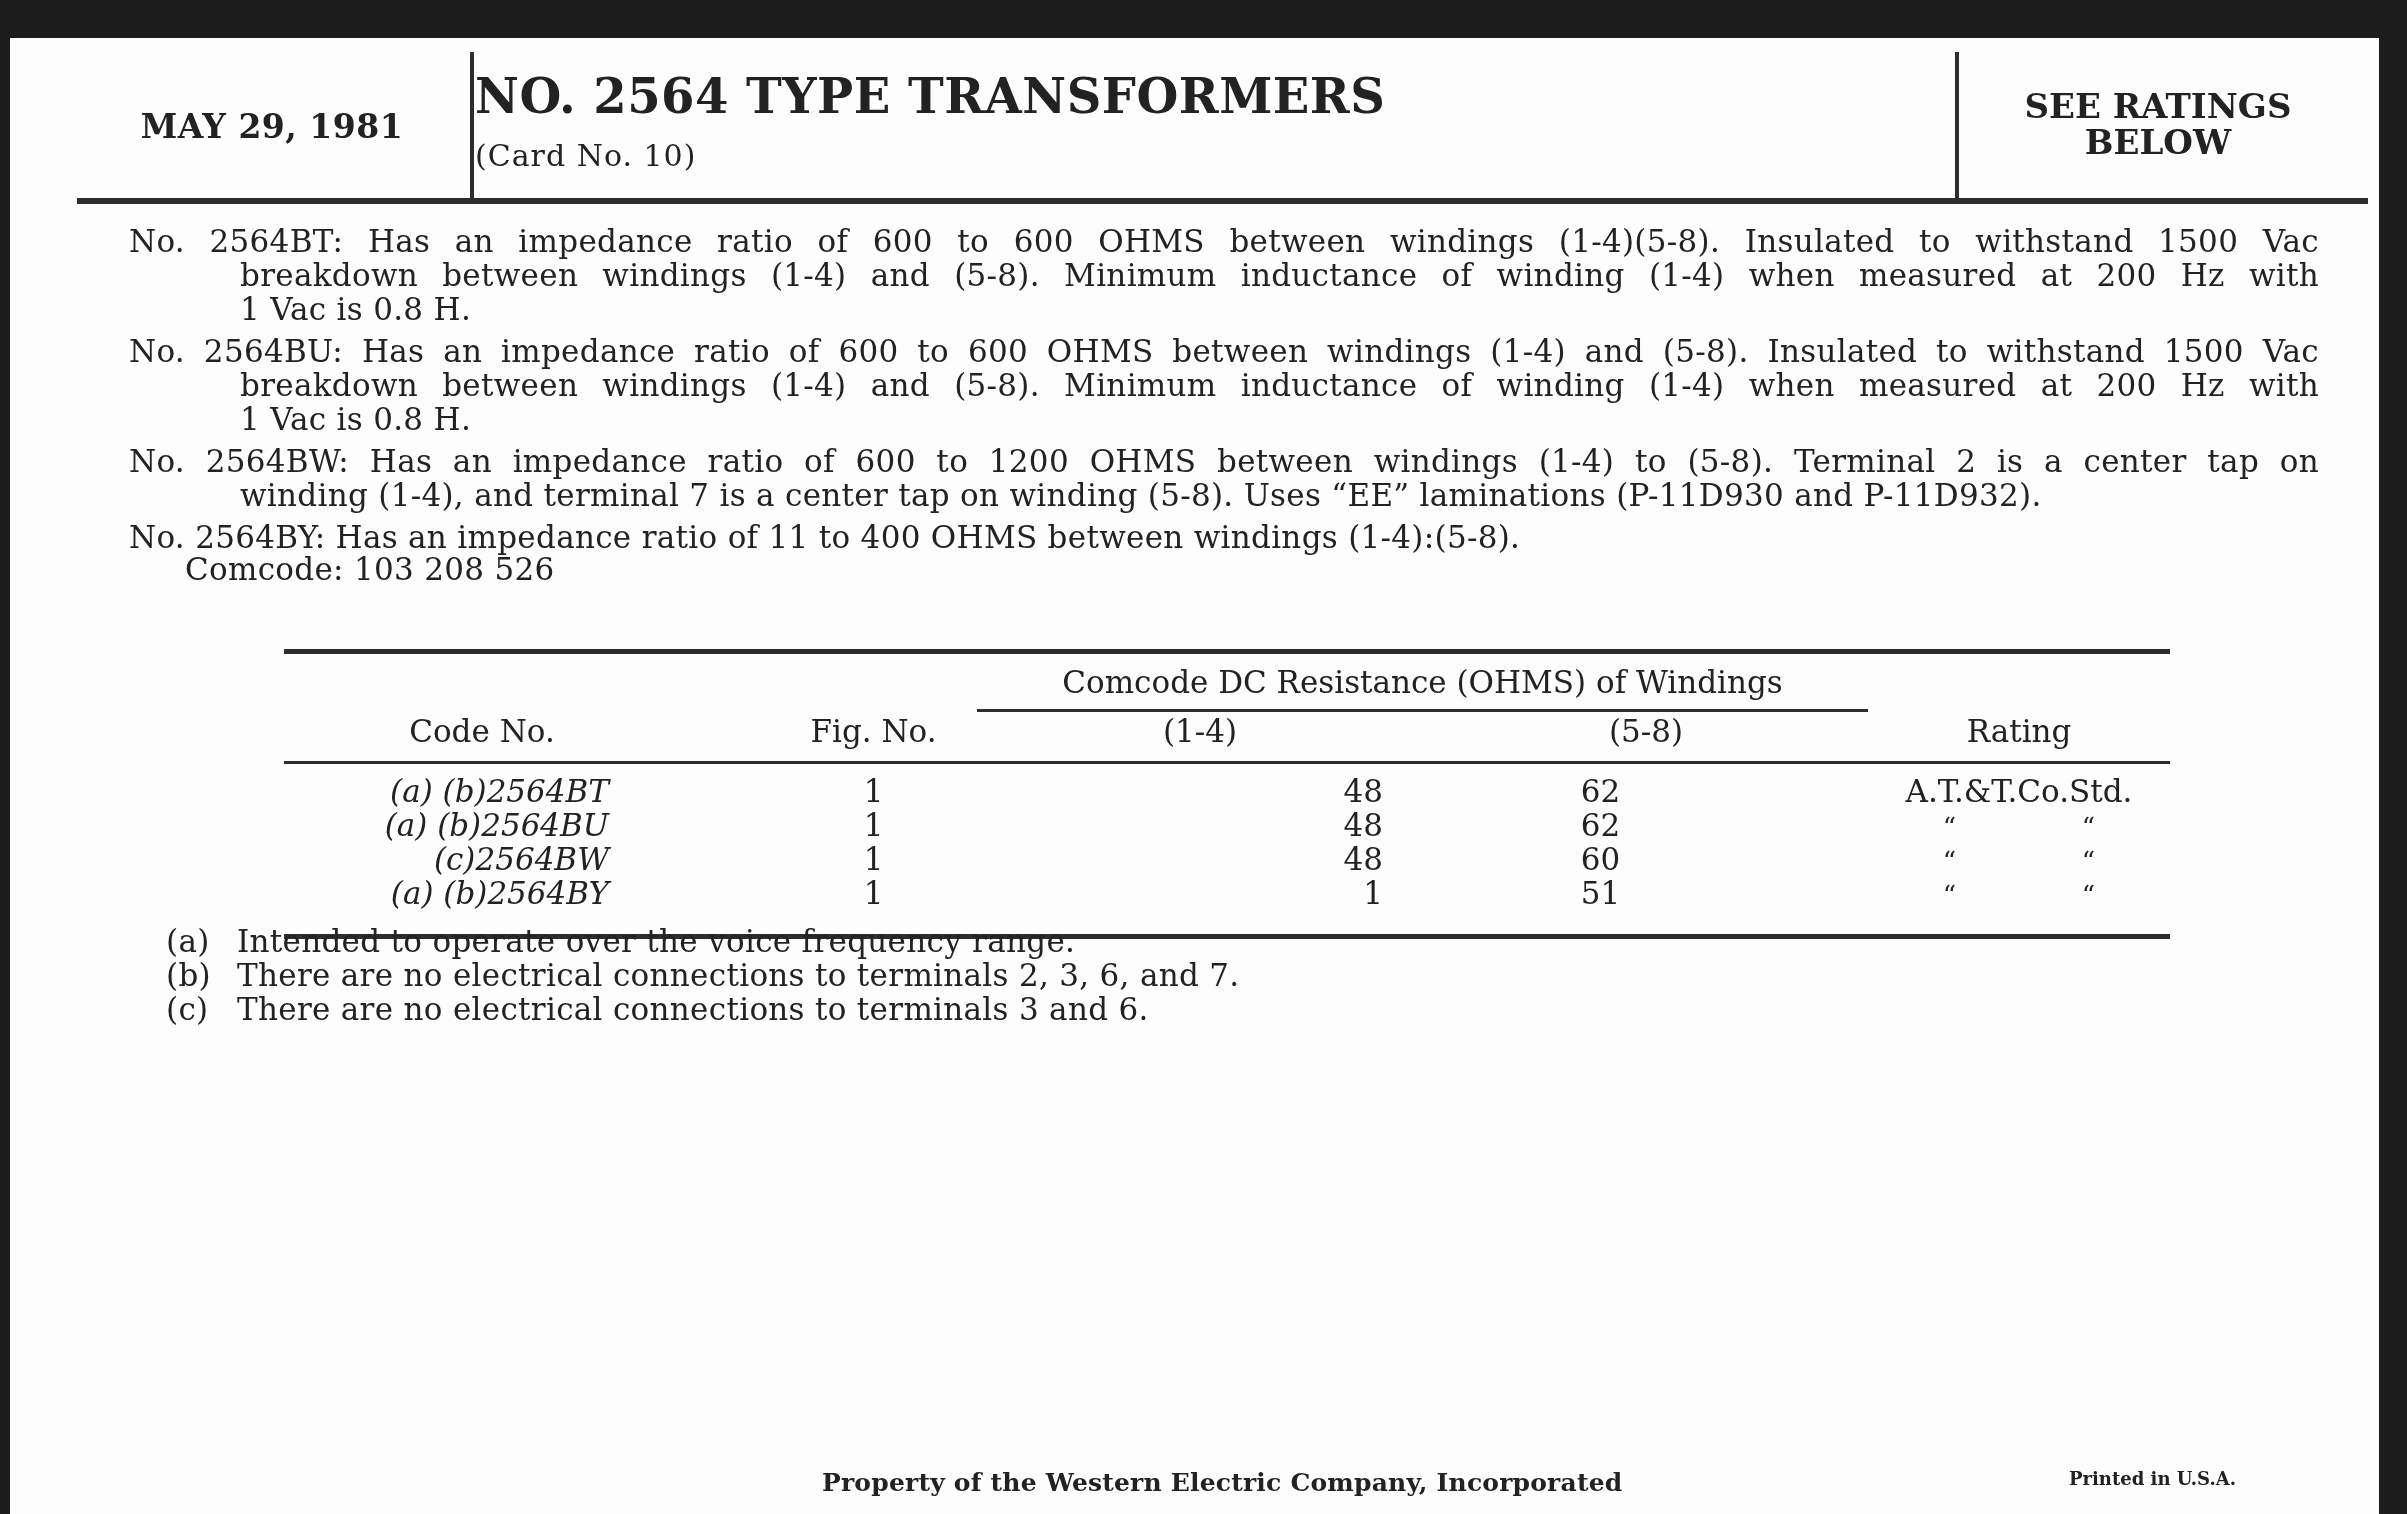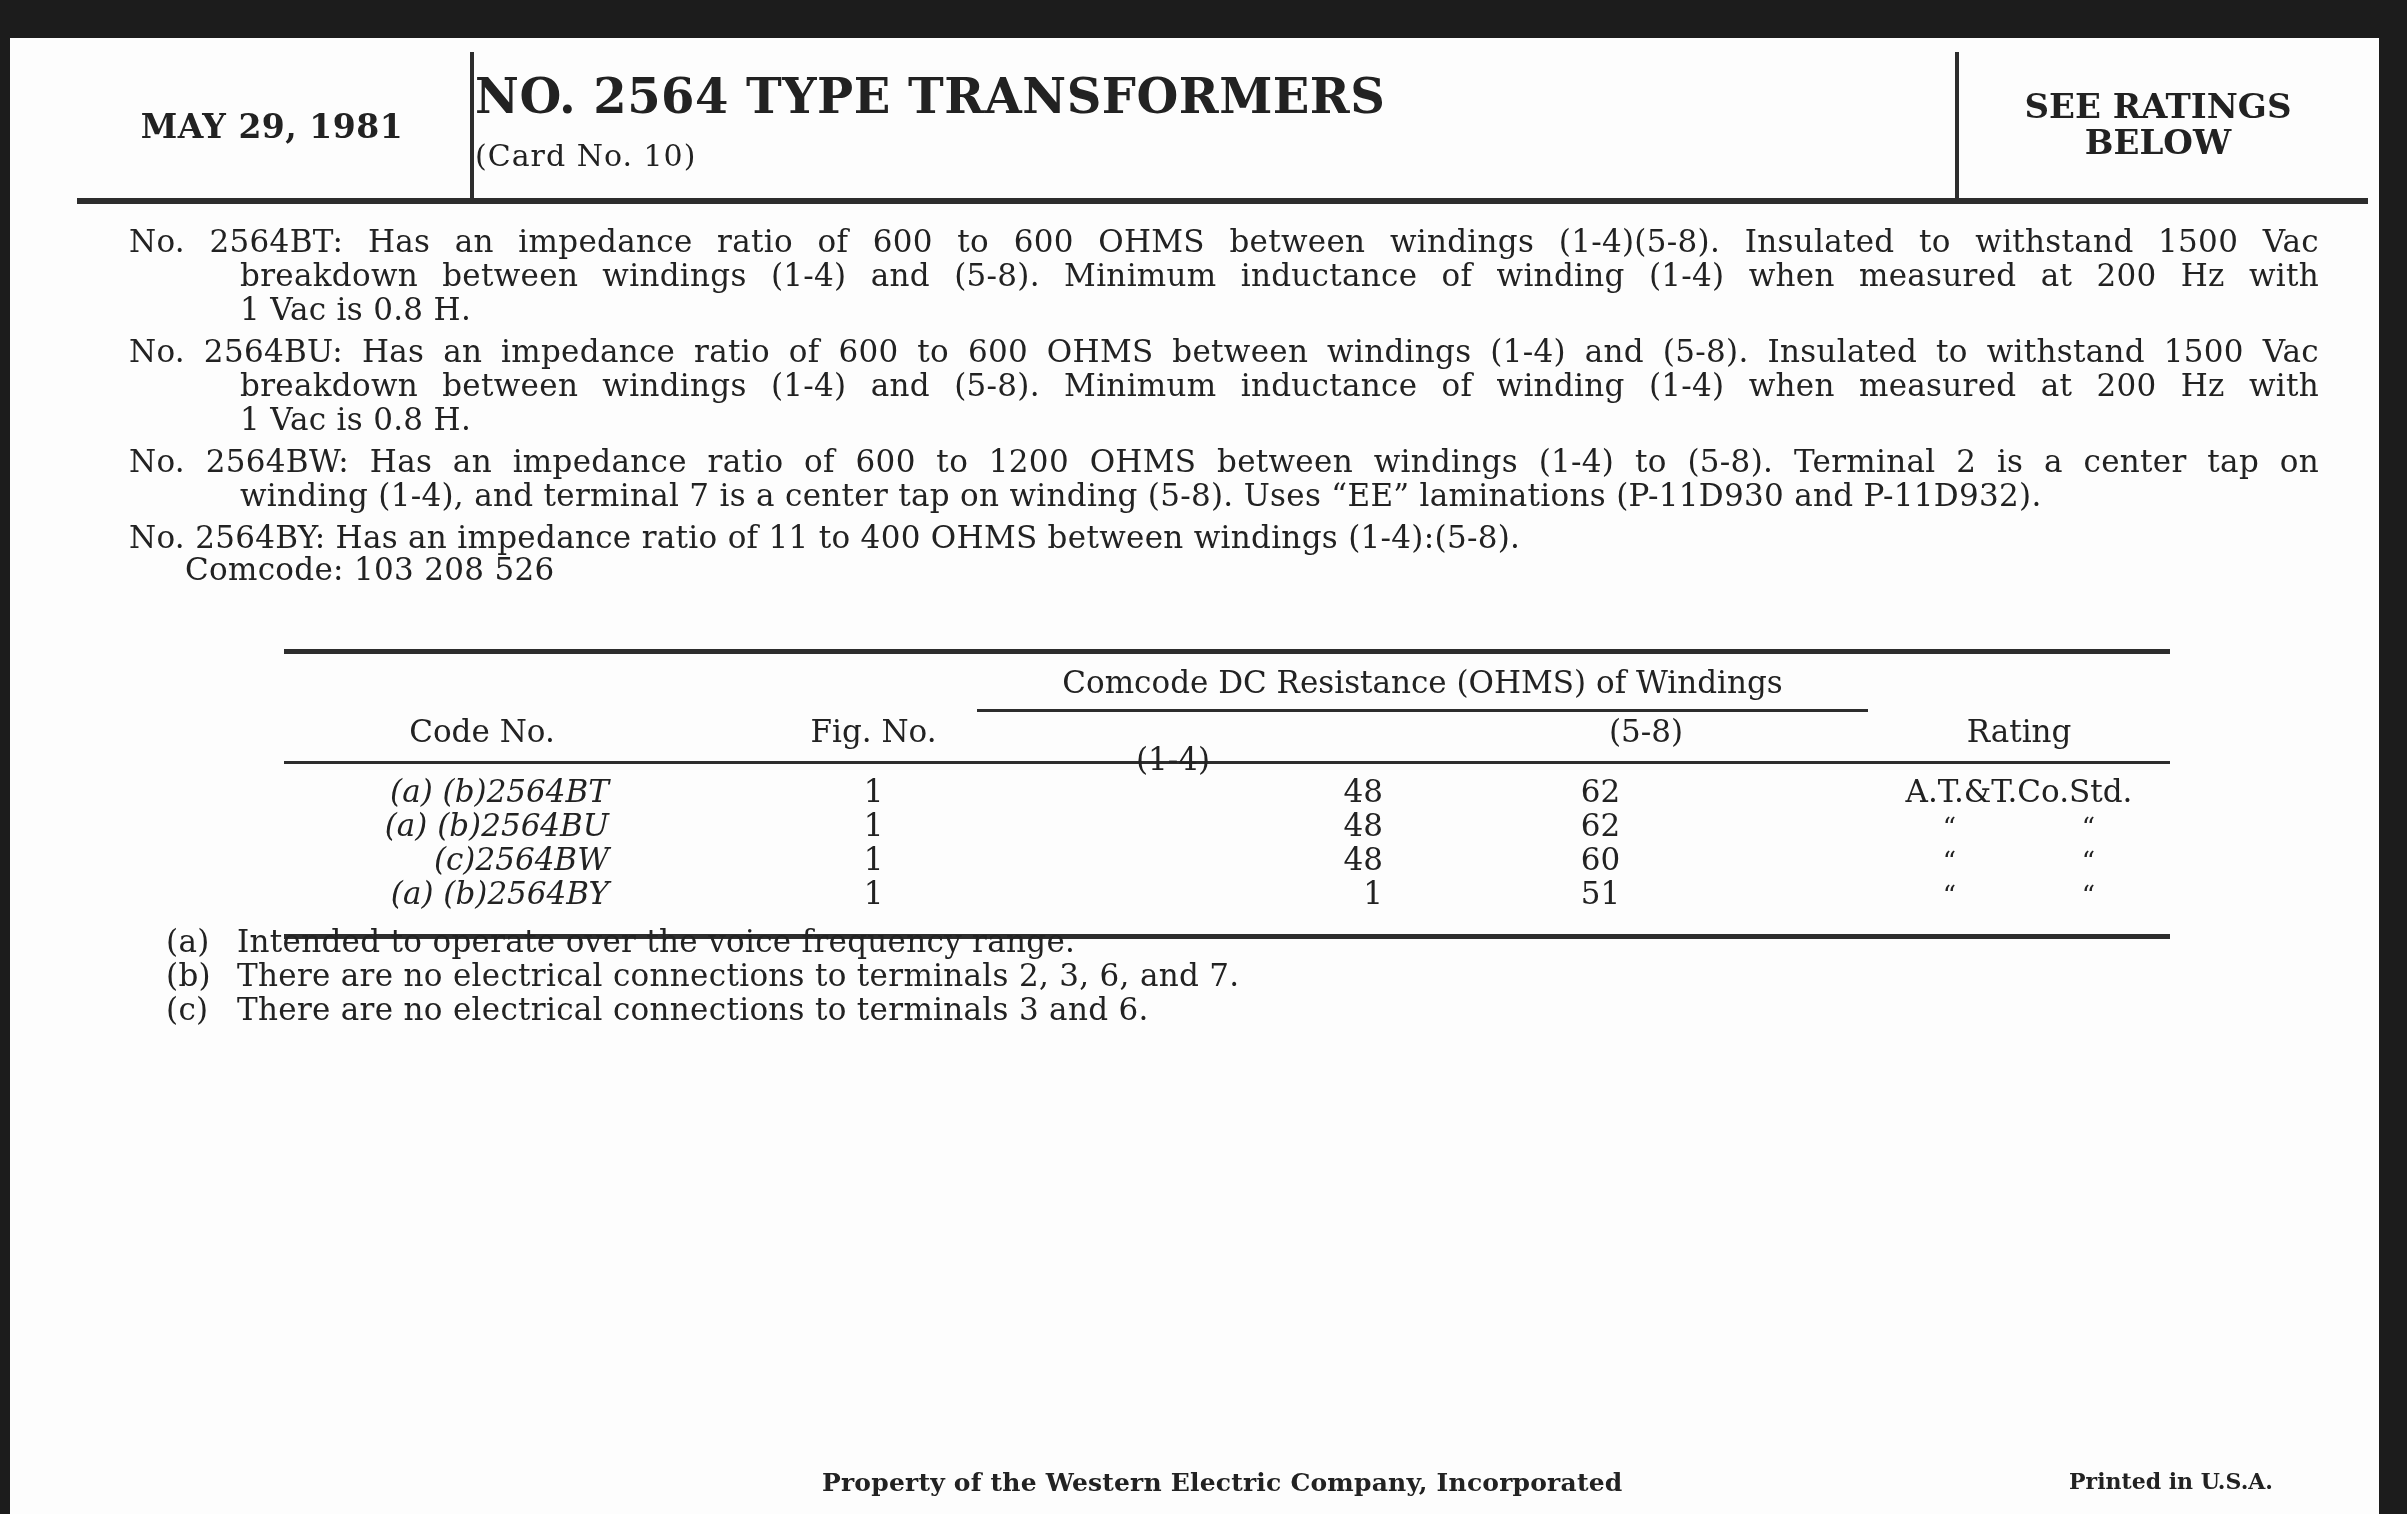--- a/index.html
+++ b/index.html
@@ -52,21 +52,21 @@
       font-size: 31px;
     }
     .tbl .rule-thick { height: 5px; background: #2d2d2d; }
     .tbl .rule-mid { height: 3px; background: #2d2d2d; }
     .thead { position: relative; height: 107px; }
     .th { position: absolute; text-align: center; }
     .group-label { left: 693px; width: 891px; top: 10px; }
     .group-rule { position: absolute; left: 693px; width: 891px; top: 55px; height: 3px; background: #2d2d2d; }
     .th.code { left: 0; width: 396px; top: 59px; }
     .th.fig { left: 426px; width: 327px; top: 59px; }
-    .th.w14 { left: 666px; width: 446px; top: 59px; margin-top: 28px; }
+    .th.w14 { left: 693px; width: 446px; top: 59px; }
     .th.w58 { left: 1139px; width: 446px; top: 59px; }
     .th.rating { left: 1584px; width: 302px; top: 59px; }
     .tbody { position: relative; height: 160px; padding-top: 0; }
     .tr { position: relative; height: 34px; line-height: 34px; }
     .tr:first-child { margin-top: 10px; }
     .td { position: absolute; top: 0; }
     .td.code { left: 0; width: 325px; text-align: right; font-style: italic; }
     .td.fig { left: 426px; width: 327px; text-align: center; }
     .td.w14 { left: 644px; width: 455px; text-align: right; padding-right: 0; }
     .td.w14 span { display: inline-block; width: 71px; text-align: right; }
@@ -79,21 +79,21 @@
       font-size: 31px; line-height: 34px; letter-spacing: 0.3px;
     }
     .note .mk { display: inline-block; width: 71px; }
     
     .footer-left {
       position: absolute; left: 812px; top: 1430px;
       font-weight: bold; font-size: 25px; letter-spacing: 0.2px;
     }
     .footer-right {
       position: absolute; left: 2059px; top: 1430px;
-      font-weight: bold; font-size: 22px;
+      font-weight: bold; font-size: 18px;
     }
   </style>
 </head>
 <body>
 
 <div class="card">
 
   <div class="date">MAY 29, 1981</div>
   <div class="vrule left"></div>
   <div class="title-block">

